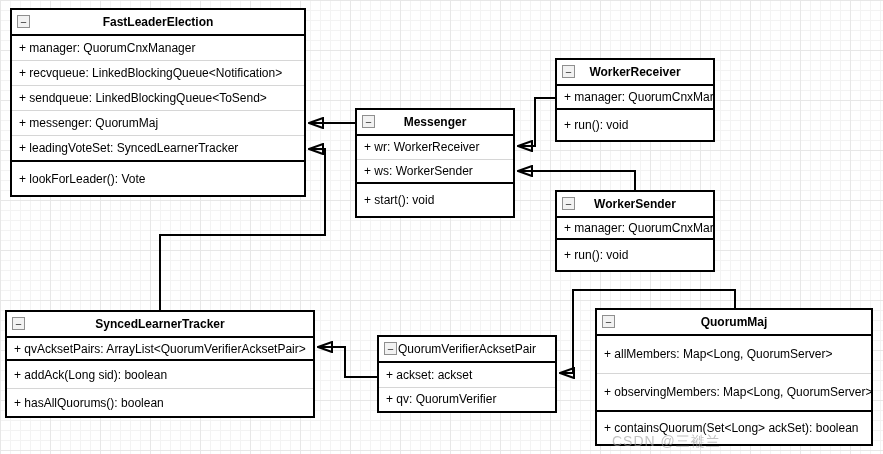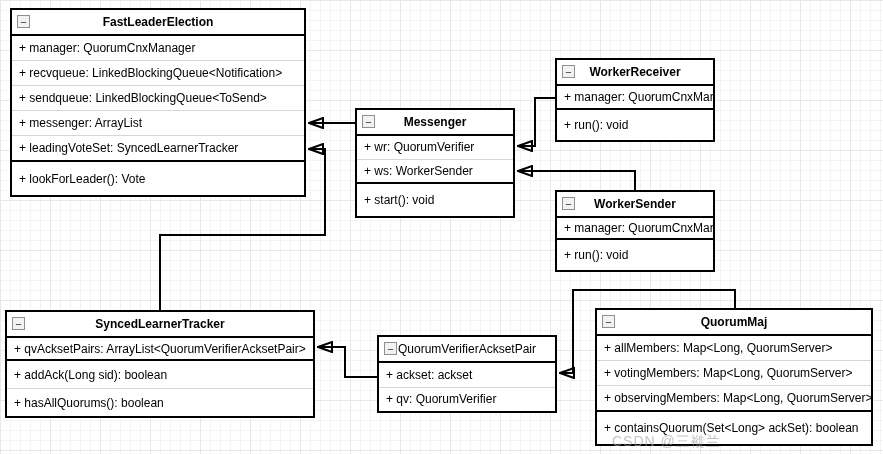--- a/index.html
+++ b/index.html
@@ -102,35 +102,35 @@
 
   <div class="uml-class" style="left:10px;top:8px;width:296px;height:189px">
     <div class="uml-title">
       <span class="collapse-btn">−</span>
       <span>FastLeaderElection</span>
     </div>
     <div class="uml-attrs">
       <div class="uml-row">+ manager: QuorumCnxManager</div>
       <div class="uml-row">+ recvqueue: LinkedBlockingQueue&lt;Notification&gt;</div>
       <div class="uml-row">+ sendqueue: LinkedBlockingQueue&lt;ToSend&gt;</div>
-      <div class="uml-row">+ messenger: ArrayList</div>
+      <div class="uml-row">+ messenger: QuorumMaj</div>
       <div class="uml-row">+ leadingVoteSet: SyncedLearnerTracker</div>
     </div>
     <div class="uml-methods" style="height:33px">
       <div class="uml-row">+ lookForLeader(): Vote</div>
     </div>
   </div>
 
   <div class="uml-class" style="left:355px;top:108px;width:160px;height:110px">
     <div class="uml-title">
       <span class="collapse-btn">−</span>
       <span>Messenger</span>
     </div>
     <div class="uml-attrs">
-      <div class="uml-row">+ wr: QuorumVerifier</div>
+      <div class="uml-row">+ wr: WorkerReceiver</div>
       <div class="uml-row">+ ws: WorkerSender</div>
     </div>
     <div class="uml-methods" style="height:32px">
       <div class="uml-row">+ start(): void</div>
     </div>
   </div>
 
   <div class="uml-class" style="left:555px;top:58px;width:160px;height:84px">
     <div class="uml-title">
       <span class="collapse-btn">−</span>
@@ -182,21 +182,20 @@
     </div>
   </div>
 
   <div class="uml-class" style="left:595px;top:308px;width:278px;height:138px">
     <div class="uml-title">
       <span class="collapse-btn">−</span>
       <span>QuorumMaj</span>
     </div>
     <div class="uml-attrs">
       <div class="uml-row">+ allMembers: Map&lt;Long, QuorumServer&gt;</div>
-      <div class="uml-row">+ votingMembers: Map&lt;Long, QuorumServer&gt;</div>
       <div class="uml-row">+ observingMembers: Map&lt;Long, QuorumServer&gt;</div>
     </div>
     <div class="uml-methods" style="height:32px">
       <div class="uml-row">+ containsQuorum(Set&lt;Long&gt; ackSet): boolean</div>
     </div>
   </div>
 
   <svg class="edges" viewBox="0 0 883 454">
     <defs>
       <marker id="arrow" markerUnits="userSpaceOnUse" markerWidth="16" markerHeight="12" refX="15" refY="6" orient="auto">

